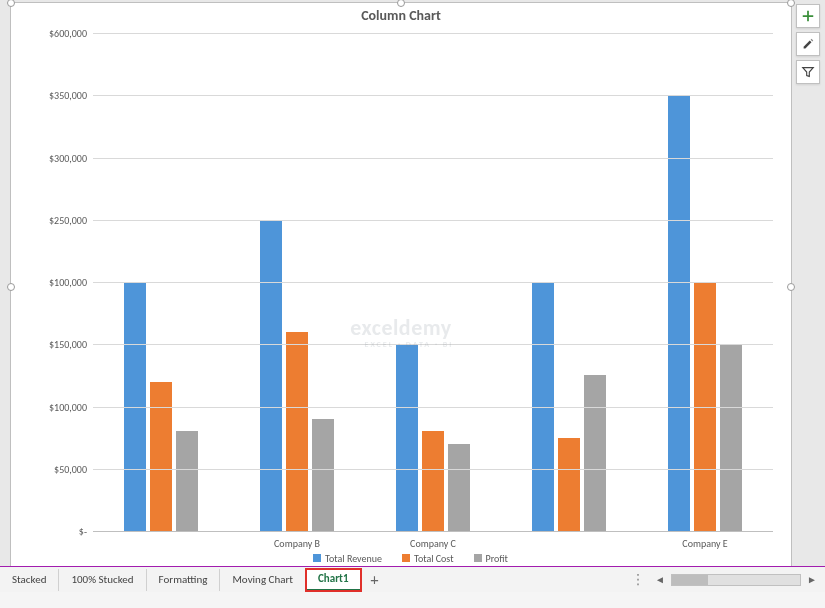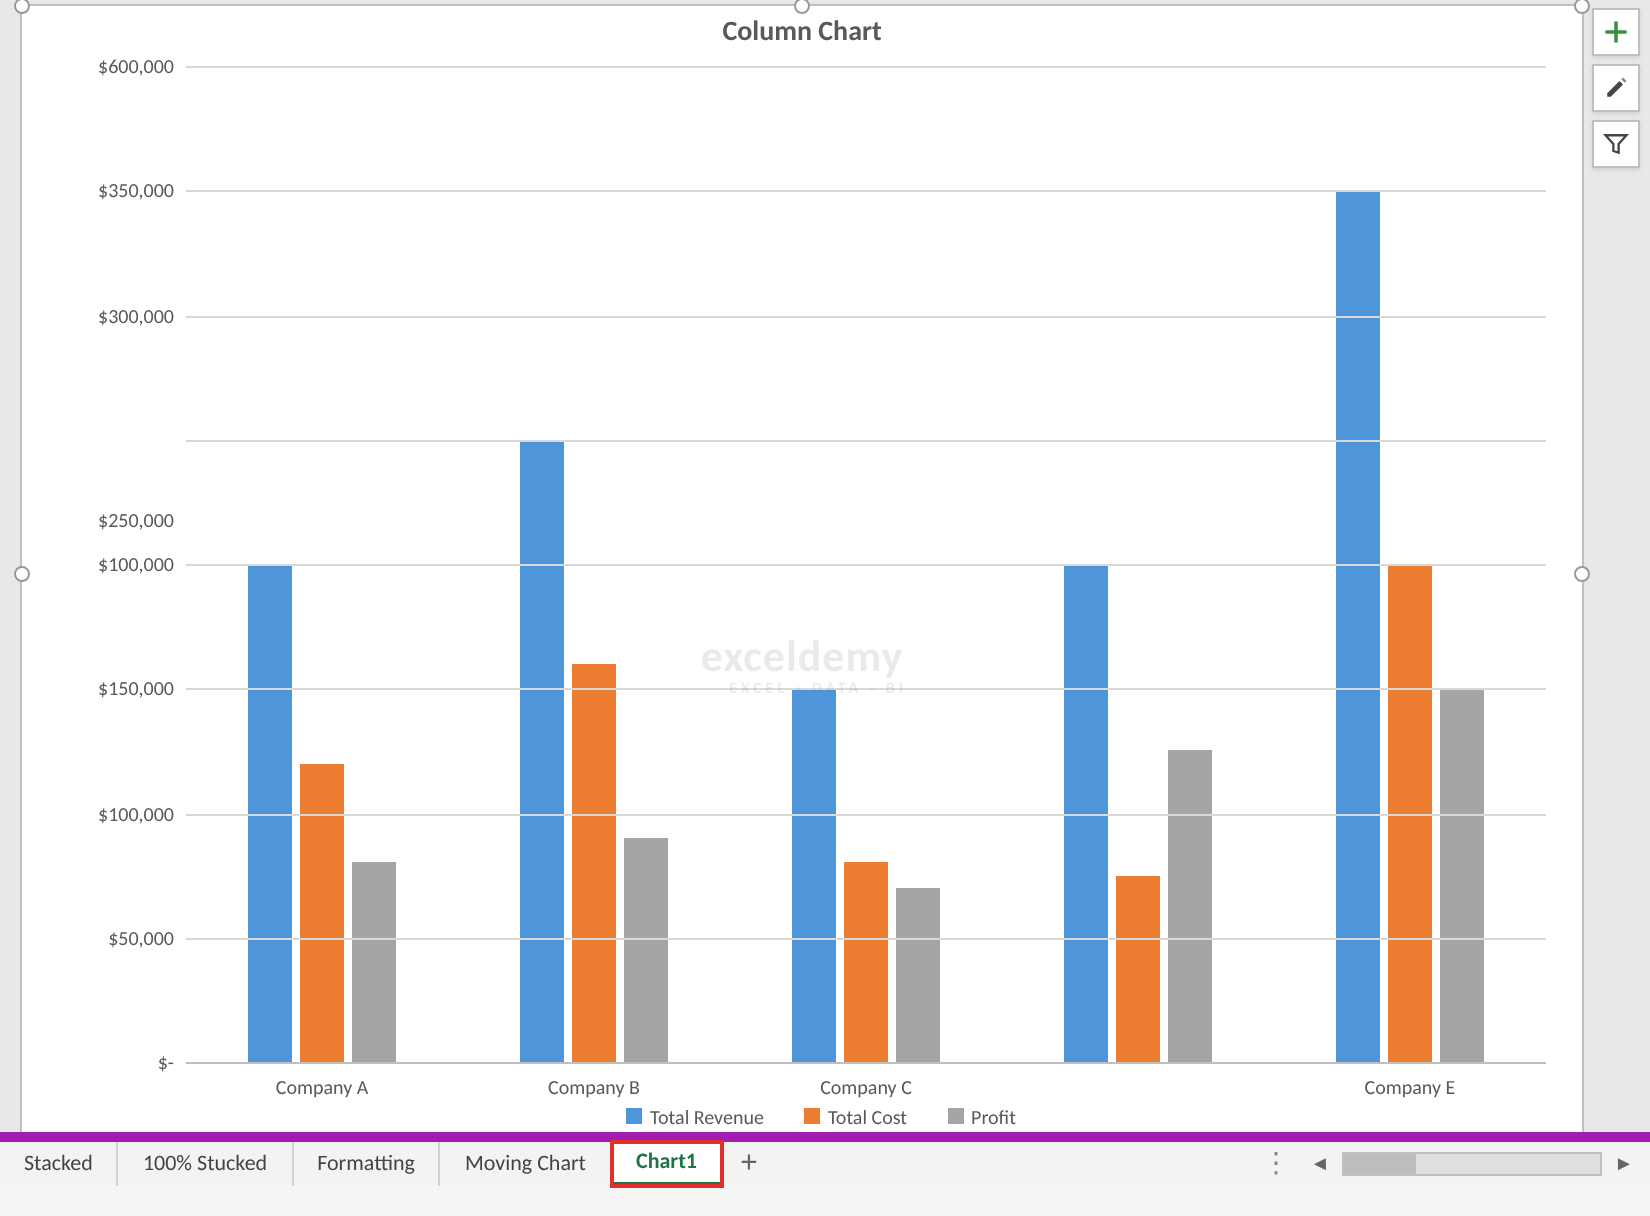--- a/index.html
+++ b/index.html
@@ -152,21 +152,21 @@
   }
   .chart-tool-btn svg { width: 14px; height: 14px; }
 
   
   .sheet-tab-strip {
     position: absolute;
     left: 0; right: 0;
     bottom: 0;
     height: 26px;
     background: #f3f3f3;
-    border-top: 5px solid #a21caf;
+    border-top: 1px solid #a21caf;
     display: flex;
     align-items: center;
     font-size: 11px;
     color: #444;
   }
   .sheet-tab {
     height: 22px;
     padding: 0 12px;
     display: flex;
     align-items: center;
@@ -254,32 +254,31 @@
 
     <div class="chart-title">Column Chart</div>
 
     <div class="plot-wrapper">
       <div class="y-axis" id="y-axis">
           <div class="y-tick" style="top: 100%;">$-</div>
           <div class="y-tick" style="top: 87.5%;">$50,000</div>
           <div class="y-tick" style="top: 75%;">$100,000</div>
           <div class="y-tick" style="top: 62.5%;">$150,000</div>
           <div class="y-tick" style="top: 50%;">$100,000</div>
-          <div class="y-tick" style="top: 37.5%; margin-top: 40px;">$250,000</div>
+          <div class="y-tick" style="top: 37.5%;">$250,000</div>
           <div class="y-tick" style="top: 25%;">$300,000</div>
           <div class="y-tick" style="top: 12.5%;">$350,000</div>
           <div class="y-tick" style="top: 0%;">$600,000</div>
         </div>
       <div class="plot-area" id="plot-area">
         <div class="bars" id="bars">
             <div class="category" style="left: 0%; width: 20%;">
               <div class="bar" style="background: rgb(78, 149, 217); height: 50%; width: 22px; left: calc(50% - 37px);"></div>
               <div class="bar" style="background: rgb(237, 125, 49); height: 30%; width: 22px; left: calc(50% - 11px);"></div>
               <div class="bar" style="background: rgb(165, 165, 165); height: 20%; width: 22px; left: calc(50% + 15px);"></div>
-              <div class="cat-label">Company A</div>
             </div>
             <div class="category" style="left: 20%; width: 20%;">
               <div class="bar" style="background: rgb(78, 149, 217); height: 62.5%; width: 22px; left: calc(50% - 37px);"></div>
               <div class="bar" style="background: rgb(237, 125, 49); height: 40%; width: 22px; left: calc(50% - 11px);"></div>
               <div class="bar" style="background: rgb(165, 165, 165); height: 22.5%; width: 22px; left: calc(50% + 15px);"></div>
               <div class="cat-label">Company B</div>
             </div>
             <div class="category" style="left: 40%; width: 20%;">
               <div class="bar" style="background: rgb(78, 149, 217); height: 37.5%; width: 22px; left: calc(50% - 37px);"></div>
               <div class="bar" style="background: rgb(237, 125, 49); height: 20%; width: 22px; left: calc(50% - 11px);"></div>

